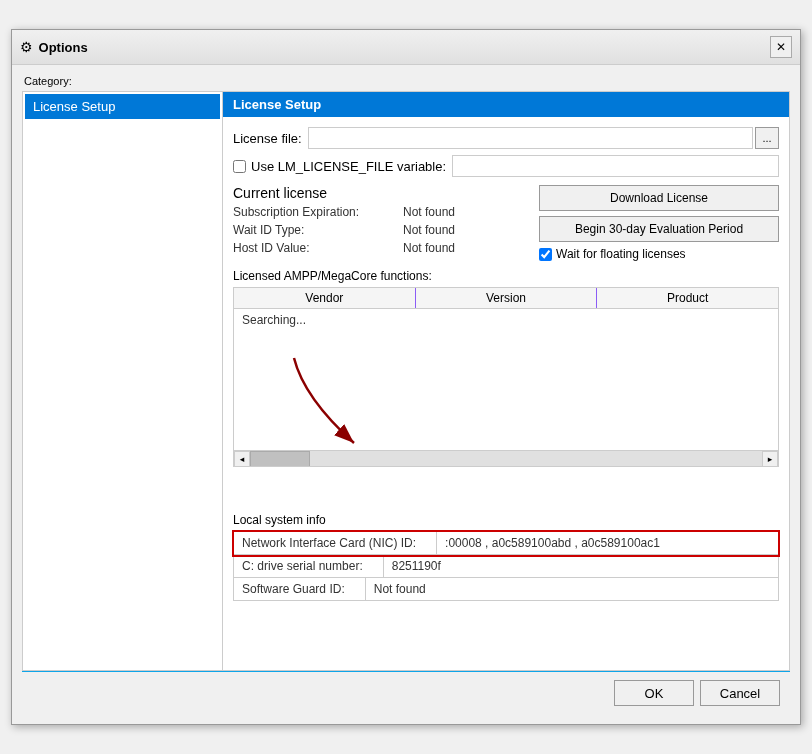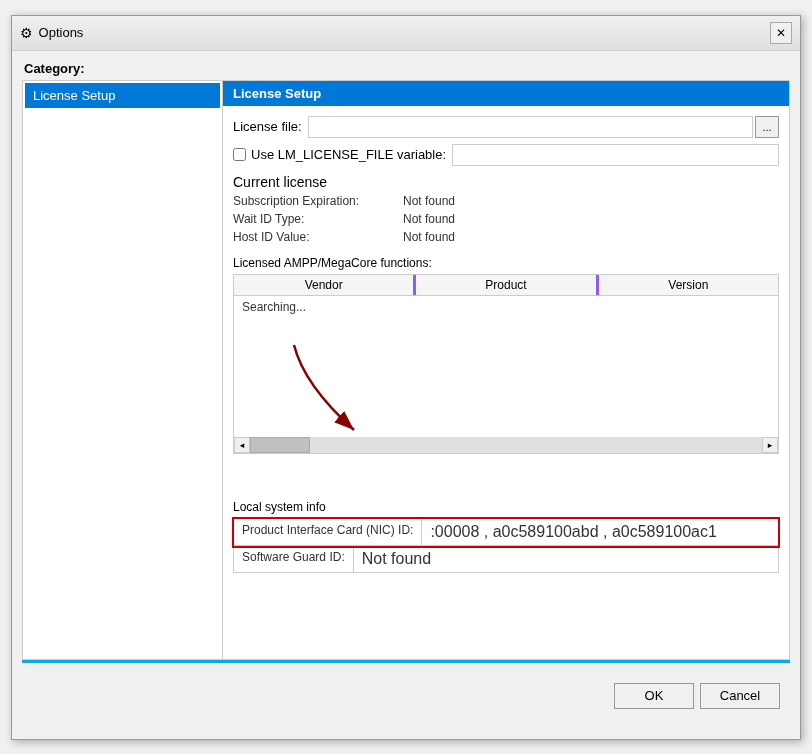--- a/index.html
+++ b/index.html
@@ -27,41 +27,40 @@
       align-items: center;
       justify-content: space-between;
     }
     .title-bar-left {
       display: flex;
       align-items: center;
       gap: 6px;
     }
     .title-text {
       font-size: 13px;
-      font-weight: normal;
+      font-weight: bold;
     }
     .title-bar-close {
       width: 22px;
       height: 22px;
       border: 1px solid #aaa;
       background: #f0f0f0;
       cursor: pointer;
       display: flex;
       align-items: center;
       justify-content: center;
       font-size: 12px;
     }
     .window-body {
       padding: 10px;
     }
     .category-label {
-      font-size: 13px;
+      font-size: 11px;
       margin-bottom: 4px;
       padding-left: 2px;
-      font-weight: bold;
     }
     .main-content {
       display: flex;
       gap: 0;
       border: 1px solid #ccc;
       background: #fde047;
       min-height: 580px;
     }
     .sidebar {
       width: 200px;
@@ -191,21 +190,21 @@
     }
     .table-header {
       display: flex;
       background: #f5f5f5;
       border-bottom: 1px solid #ccc;
     }
     .table-header-cell {
       flex: 1;
       padding: 3px 8px;
       font-size: 12px;
-      border-right: 3px solid #8b5cf6;
+      border-right: 1px solid #8b5cf6;
       text-align: center;
     }
     .table-header-cell:last-child {
       border-right: none;
     }
     .table-body {
       padding: 4px 8px;
       font-size: 12px;
       color: #333;
     }
@@ -287,30 +286,31 @@
     }
     .local-info-key {
       padding: 4px 8px;
       font-size: 12px;
       color: #333;
       white-space: nowrap;
     }
     .local-info-val {
       flex: 1;
       padding: 4px 8px;
-      font-size: 16px;
+      font-size: 12px;
       color: #333;
       border-left: 1px solid #ccc;
+      margin-left: 12px;
     }
     .bottom-buttons {
       display: flex;
       justify-content: flex-end;
       gap: 6px;
-      padding: 20px 10px;
-      border-top: 3px solid #0ea5e9;
+      padding: 8px 10px;
+      border-top: 1px solid #0ea5e9;
     }
     .bottom-btn {
       width: 80px;
       height: 26px;
       border: 1px solid #999;
       background: #f0f0f0;
       cursor: pointer;
       font-size: 13px;
     }
   </style>
@@ -361,29 +361,37 @@
               </div>
               <div class="info-row">
                 <span class="info-row-label">Wait ID Type:</span>
                 <span class="info-row-value">Not found</span>
               </div>
               <div class="info-row">
                 <span class="info-row-label">Host ID Value:</span>
                 <span class="info-row-value">Not found</span>
               </div>
             </div>
+            <div class="right-col">
+              <button class="action-btn">Download License</button>
+              <button class="action-btn">Begin 30-day Evaluation Period</button>
+              <div class="checkbox-inline">
+                <input type="checkbox" checked="" style="">
+                <span>Wait for floating licenses</span>
+              </div>
+            </div>
           </div>
 
           <div class="licensed-section">
             <div class="licensed-label">Licensed AMPP/MegaCore functions:</div>
             <div class="table-container">
               <div class="table-header">
                 <div class="table-header-cell">Vendor</div>
+                <div class="table-header-cell">Version</div>
                 <div class="table-header-cell">Product</div>
-                <div class="table-header-cell">Version</div>
               </div>
               <div class="table-body">
                 <span>Searching...</span>
               </div>
 
               <div class="arrow-container">
                 <svg width="120" height="110" viewBox="0 0 120 110">
                   <defs>
                     <marker id="arrowhead" markerWidth="8" markerHeight="6" refX="8" refY="3" orient="auto">
                       <polygon points="0 0, 8 3, 0 6" fill="#8b0000"></polygon>
@@ -400,22 +408,26 @@
                 </div>
                 <div class="scrollbar-right">▸</div>
               </div>
             </div>
           </div>
 
           <div class="local-info-section">
             <div class="local-info-title">Local system info</div>
             <div class="local-info-table">
               <div class="local-info-row highlighted">
-                <span class="local-info-key">Product Interface Card (NIC) ID:</span>
+                <span class="local-info-key">Network Interface Card (NIC) ID:</span>
                 <span class="local-info-val">:00008 , a0c589100abd , a0c589100ac1</span>
+              </div>
+              <div class="local-info-row">
+                <span class="local-info-key">C: drive serial number:</span>
+                <span class="local-info-val">8251190f</span>
               </div>
               <div class="local-info-row">
                 <span class="local-info-key">Software Guard ID:</span>
                 <span class="local-info-val">Not found</span>
               </div>
             </div>
           </div>
 
         </div>
       </div>

